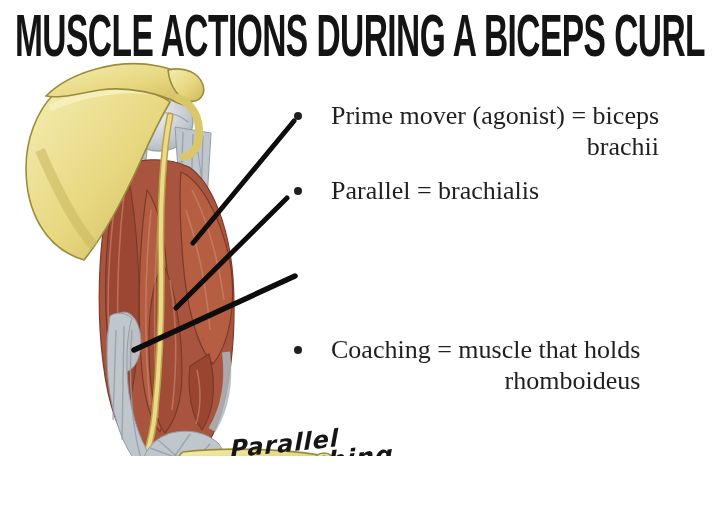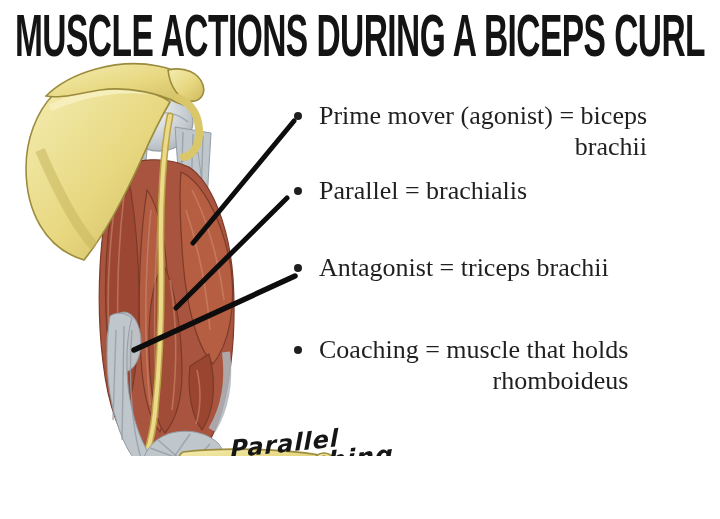--- a/index.html
+++ b/index.html
@@ -28,21 +28,21 @@
   .tline{stroke:var(--tendon-shadow,#939ca4);stroke-width:1.4;fill:none;opacity:.8;}
   .boneShape{stroke:var(--bone-edge,#9b8b3c);stroke-width:1.6;}
   
   .bullets{position:absolute;left:0;top:0;width:720px;height:519px;z-index:2;}
   .bullet{position:absolute;left:291px;color:var(--body-text,#1f1f1f);}
   .dot{
     position:absolute;left:3px;top:12px;
     width:8px;height:8px;border-radius:50%;
     background:var(--body-text,#1f1f1f);
   }
-  .bt{margin-left:28px;font-size:26px;}
+  .bt{margin-left:40px;font-size:26px;}
   .line{line-height:31px;white-space:nowrap;}
   .cont{margin-left:44px;text-align:right;}
   
   .logo{
     position:absolute;left:230px;top:429px;z-index:3;
     transform:rotate(-6deg) skewX(-6deg);
     font-family:"DejaVu Sans", sans-serif;
     font-weight:bold;font-style:italic;
     color:#151515;
   }
@@ -165,26 +165,20 @@
       </div>
     </div>
 
     <div class="bullet" style="top:175px">
       <span class="dot"></span>
       <div class="bt">
         <div class="line">Parallel = brachialis</div>
       </div>
     </div>
 
-    <div class="bullet" style="top:252px">
-      <span class="dot"></span>
-      <div class="bt">
-        <div class="line">Antagonist = triceps brachii</div>
-      </div>
-    </div>
 
     <div class="bullet" style="top:334px">
       <span class="dot"></span>
       <div class="bt">
         <div class="line">Coaching = muscle that holds</div>
         <div class="line cont">rhomboideus</div>
       </div>
     </div>
 
   </div>

